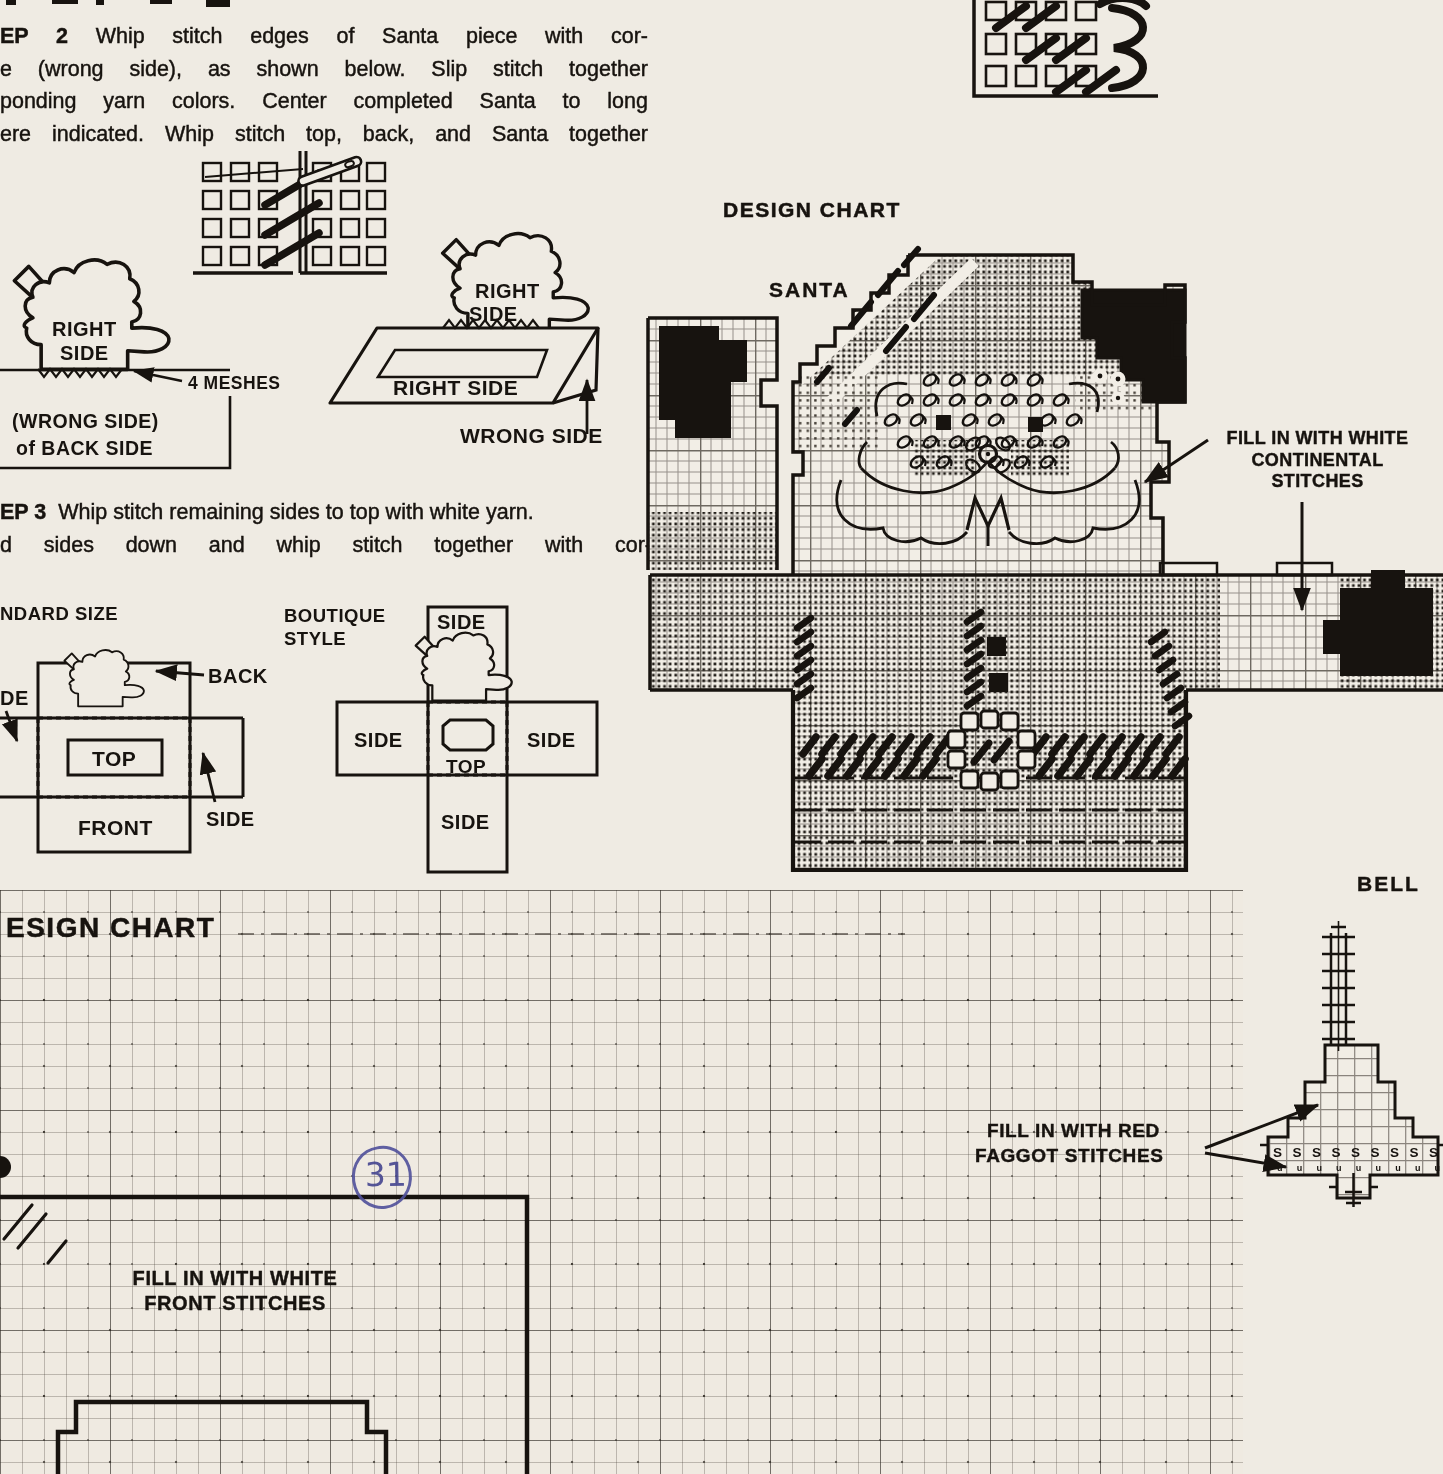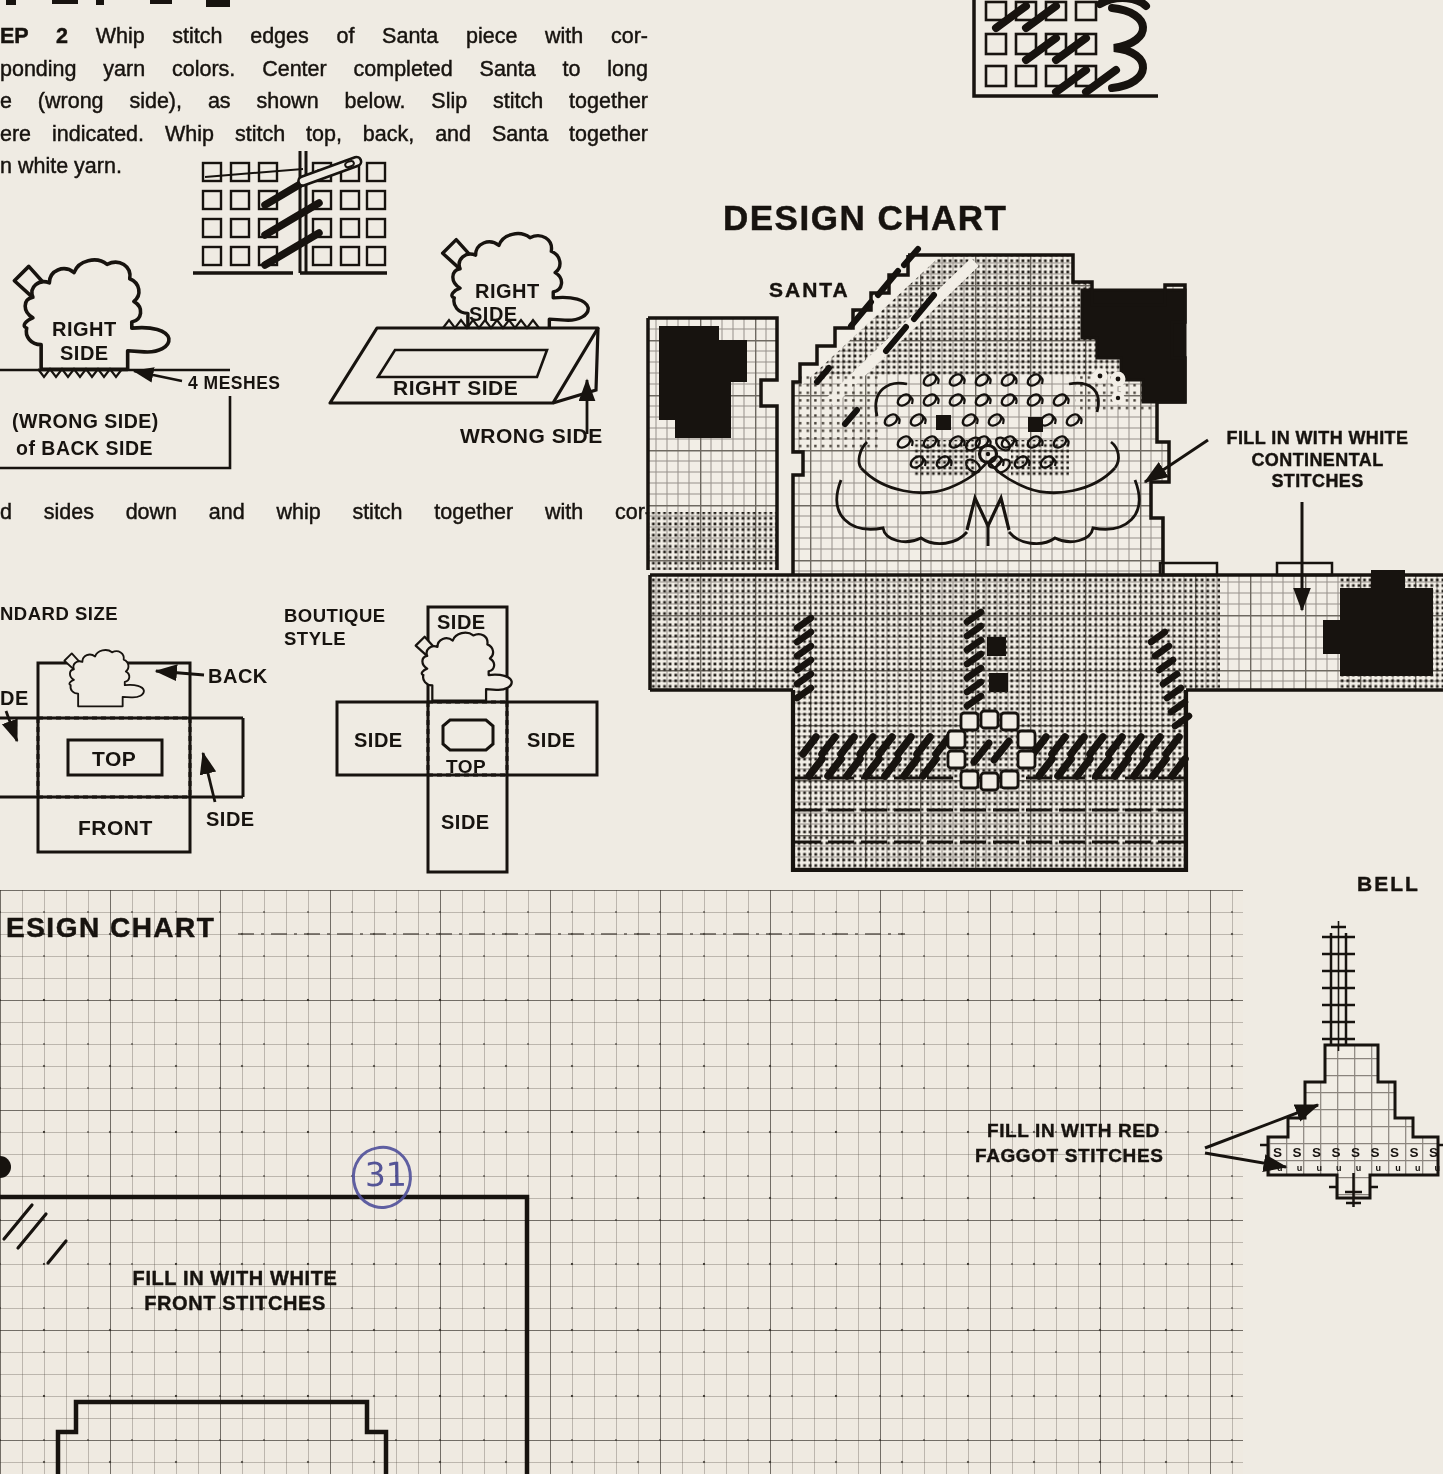--- a/index.html
+++ b/index.html
@@ -3,21 +3,21 @@
 <meta charset="utf-8">
 <style>
   html,body{margin:0;padding:0;}
   body{width:1443px;height:1474px;position:relative;background:#efebe3;
        font-family:"Liberation Sans",sans-serif;color:#17130f;overflow:hidden;}
   .abs{position:absolute;}
   .thick{-webkit-text-stroke:.45px currentColor;}
   .para{font-size:21.5px;line-height:32.5px;color:#17130f;}
   .para .b{font-weight:700;}
   .jline{text-align:justify;text-align-last:justify;}
-  .h1{font-weight:700;font-size:35px;letter-spacing:1.5px;-webkit-text-stroke:.5px currentColor;}
+  .h1{font-weight:700;font-size:21px;letter-spacing:1.5px;-webkit-text-stroke:.5px currentColor;}
   .h2{font-weight:700;font-size:21px;letter-spacing:2px;margin-left:42px;-webkit-text-stroke:.4px currentColor;}
   .note{font-weight:700;font-size:18px;line-height:21.5px;text-align:center;letter-spacing:.4px;-webkit-text-stroke:.4px currentColor;}
   .note2{font-weight:700;font-size:20px;line-height:25px;text-align:center;letter-spacing:.6px;-webkit-text-stroke:.4px currentColor;}
   .note3{font-weight:700;font-size:19px;line-height:25px;letter-spacing:.6px;-webkit-text-stroke:.4px currentColor;}
   svg{overflow:visible;}
   svg text{font-family:"Liberation Sans",sans-serif;font-weight:700;fill:#17130f;}
   .svgl{letter-spacing:.5px;}
   
   .gridbg{background-color:#efeae1;background-image:
      linear-gradient(to right, rgba(40,36,30,.50) 1.4px, transparent 1.4px),
@@ -38,24 +38,23 @@
 <body>
 
 <div class="frag" style="left:6px;top:0;width:10px;height:5px"></div>
 <div class="frag" style="left:52px;top:0;width:26px;height:4px"></div>
 <div class="frag" style="left:96px;top:0;width:8px;height:5px"></div>
 <div class="frag" style="left:150px;top:0;width:22px;height:4px"></div>
 <div class="frag" style="left:206px;top:0;width:24px;height:7px"></div>
 
 <div class="abs para thick" style="left:0;top:20px;width:648px;">
   <div class="jline"><span class="b">EP 2</span> <span>Whip stitch edges of Santa piece with cor-</span></div>
+  <div class="jline">e (wrong side), as shown below. Slip stitch together</div>
   <div class="jline">ponding yarn colors. Center completed Santa to long</div>
-  <div class="jline">e (wrong side), as shown below. Slip stitch together</div>
   <div class="jline">ere indicated. Whip stitch top, back, and Santa together</div>
-  <div>n white yarn.</div>
 </div>
 
 <svg class="abs" style="left:185px;top:145px" width="205" height="142" viewBox="0 0 205 142">
   <defs>
     <pattern id="gridp" width="55" height="55" patternUnits="userSpaceOnUse">
       <path d="M0 11H55M0 22H55M0 33H55M0 44H55M11 0V55M22 0V55M33 0V55M44 0V55" stroke="#96908a" stroke-width="1" fill="none"></path>
       <path d="M0 .7H55M.7 0V55" stroke="#6e6961" stroke-width="1.4" fill="none"></path>
     </pattern>
     <pattern id="gridp17" width="17" height="17" patternUnits="userSpaceOnUse">
       <path d="M0 .7H17M.7 0V17" stroke="#8a847d" stroke-width="1.2" fill="none"></path>
@@ -162,20 +161,21 @@
   <path d="M70,122 H222 L212,149 H53 Z" fill="none" stroke="#17130f" stroke-width="2.6"></path>
   <path d="M118,100 l6,-8 l6,8 l6,-8 l6,8 l6,-8 l6,8 l6,-8 l6,8 l6,-8 l6,8 l6,-8 l6,8 l6,-8 l6,8 l6,-8 l6,8" stroke="#17130f" stroke-width="2.2" fill="none"></path>
   <text x="150" y="70" font-size="20" class="svgl">RIGHT</text>
   <text x="144" y="93" font-size="20" class="svgl">SIDE</text>
   <text x="68" y="167" font-size="21" class="svgl">RIGHT SIDE</text>
   <text x="135" y="215" font-size="21" class="svgl">WRONG SIDE</text>
   <path d="M262,206 L262,152" stroke="#17130f" stroke-width="2.8" fill="none" marker-end="url(#ah)"></path>
 </svg>
 
 <div class="abs para thick" style="left:0;top:496px;width:652px;">
+  <div><span class="b">EP 3</span>&nbsp;&nbsp;<span>Whip stitch remaining sides to top with white yarn.</span></div>
   <div class="jline">d sides down and whip stitch together with cor-</div>
 </div>
 
 <svg class="abs" style="left:0;top:595px" width="272" height="292" viewBox="0 0 272 292">
   <text x="0" y="25" font-size="18.5" class="svgl">NDARD SIZE</text>
   <path d="M0,123 H243 M0,202 H243 M243,123 V202" stroke="#17130f" stroke-width="3" fill="none"></path>
   <rect x="38" y="68" width="152" height="189" fill="none" stroke="#17130f" stroke-width="3"></rect>
   <g stroke="#17130f" stroke-width="3" stroke-dasharray="5 4" fill="none">
     <path d="M38,123 H190"></path>
       <path d="M38,202 H190"></path>

